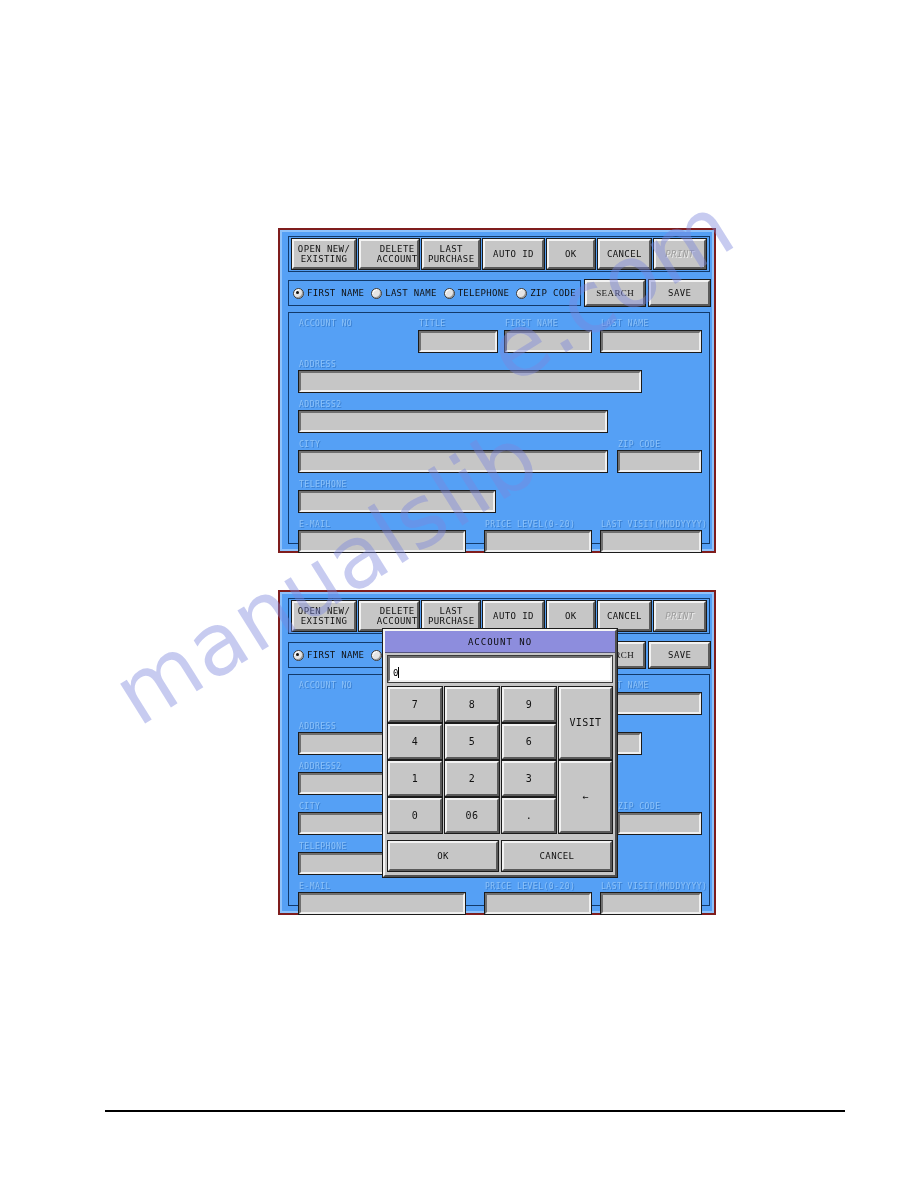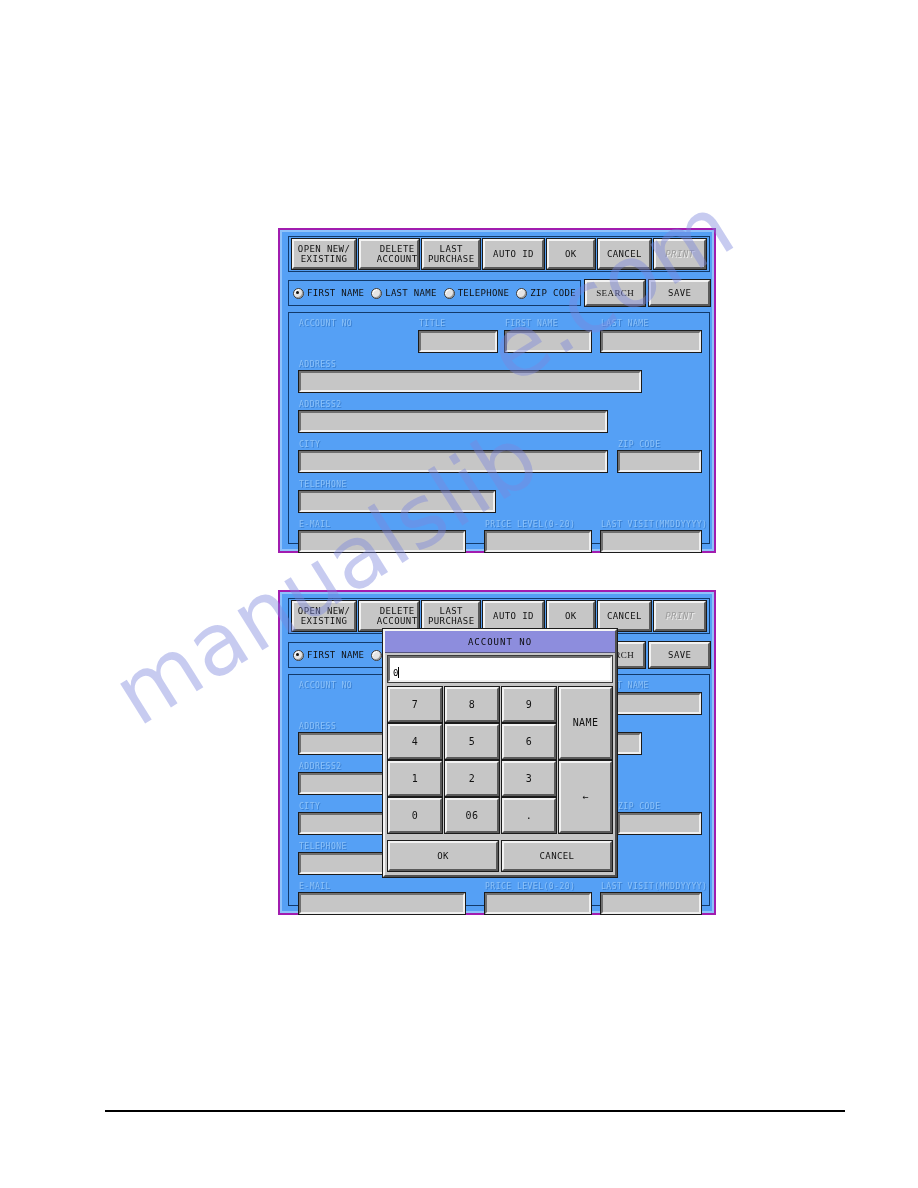--- a/index.html
+++ b/index.html
@@ -46,21 +46,21 @@
     top: 318px;
     font-size: 86px;
     transform: rotate(-32deg);
     transform-origin: left top;
   }
 
   
   .screen {
     position: absolute;
     background: #55a0f5;
-    border: 2px solid #a21caf;
+    border: 2px solid #7f1d1d;
     box-sizing: border-box;
     box-shadow: inset 0 0 0 2px #8fc2fa;
     z-index: 10;
   }
   #screen-one { left: 278px; top: 228px; width: 438px; height: 325px; }
   #screen-two { left: 278px; top: 590px; width: 438px; height: 325px; }
 
   .screen-inner {
     position: absolute;
     left: 4px; top: 4px; right: 4px; bottom: 4px;
@@ -450,21 +450,21 @@
   <div class="dlg-title">ACCOUNT NO</div>
   <div class="dlg-input">
     <span>0</span>
       <span class="caret"></span>
   </div>
 
   <div class="keypad">
     <div class="btn k-col0 k-row0">7</div>
     <div class="btn k-col1 k-row0">8</div>
     <div class="btn k-col2 k-row0">9</div>
-    <div class="btn k-col3 k-clear">NAME</div>
+    <div class="btn k-col3 k-clear">VISIT</div>
 
     <div class="btn k-col0 k-row1">4</div>
     <div class="btn k-col1 k-row1">5</div>
     <div class="btn k-col2 k-row1">6</div>
 
     <div class="btn k-col0 k-row2">1</div>
     <div class="btn k-col1 k-row2">2</div>
     <div class="btn k-col2 k-row2">3</div>
     <div class="btn k-col3 k-back">←</div>
 

